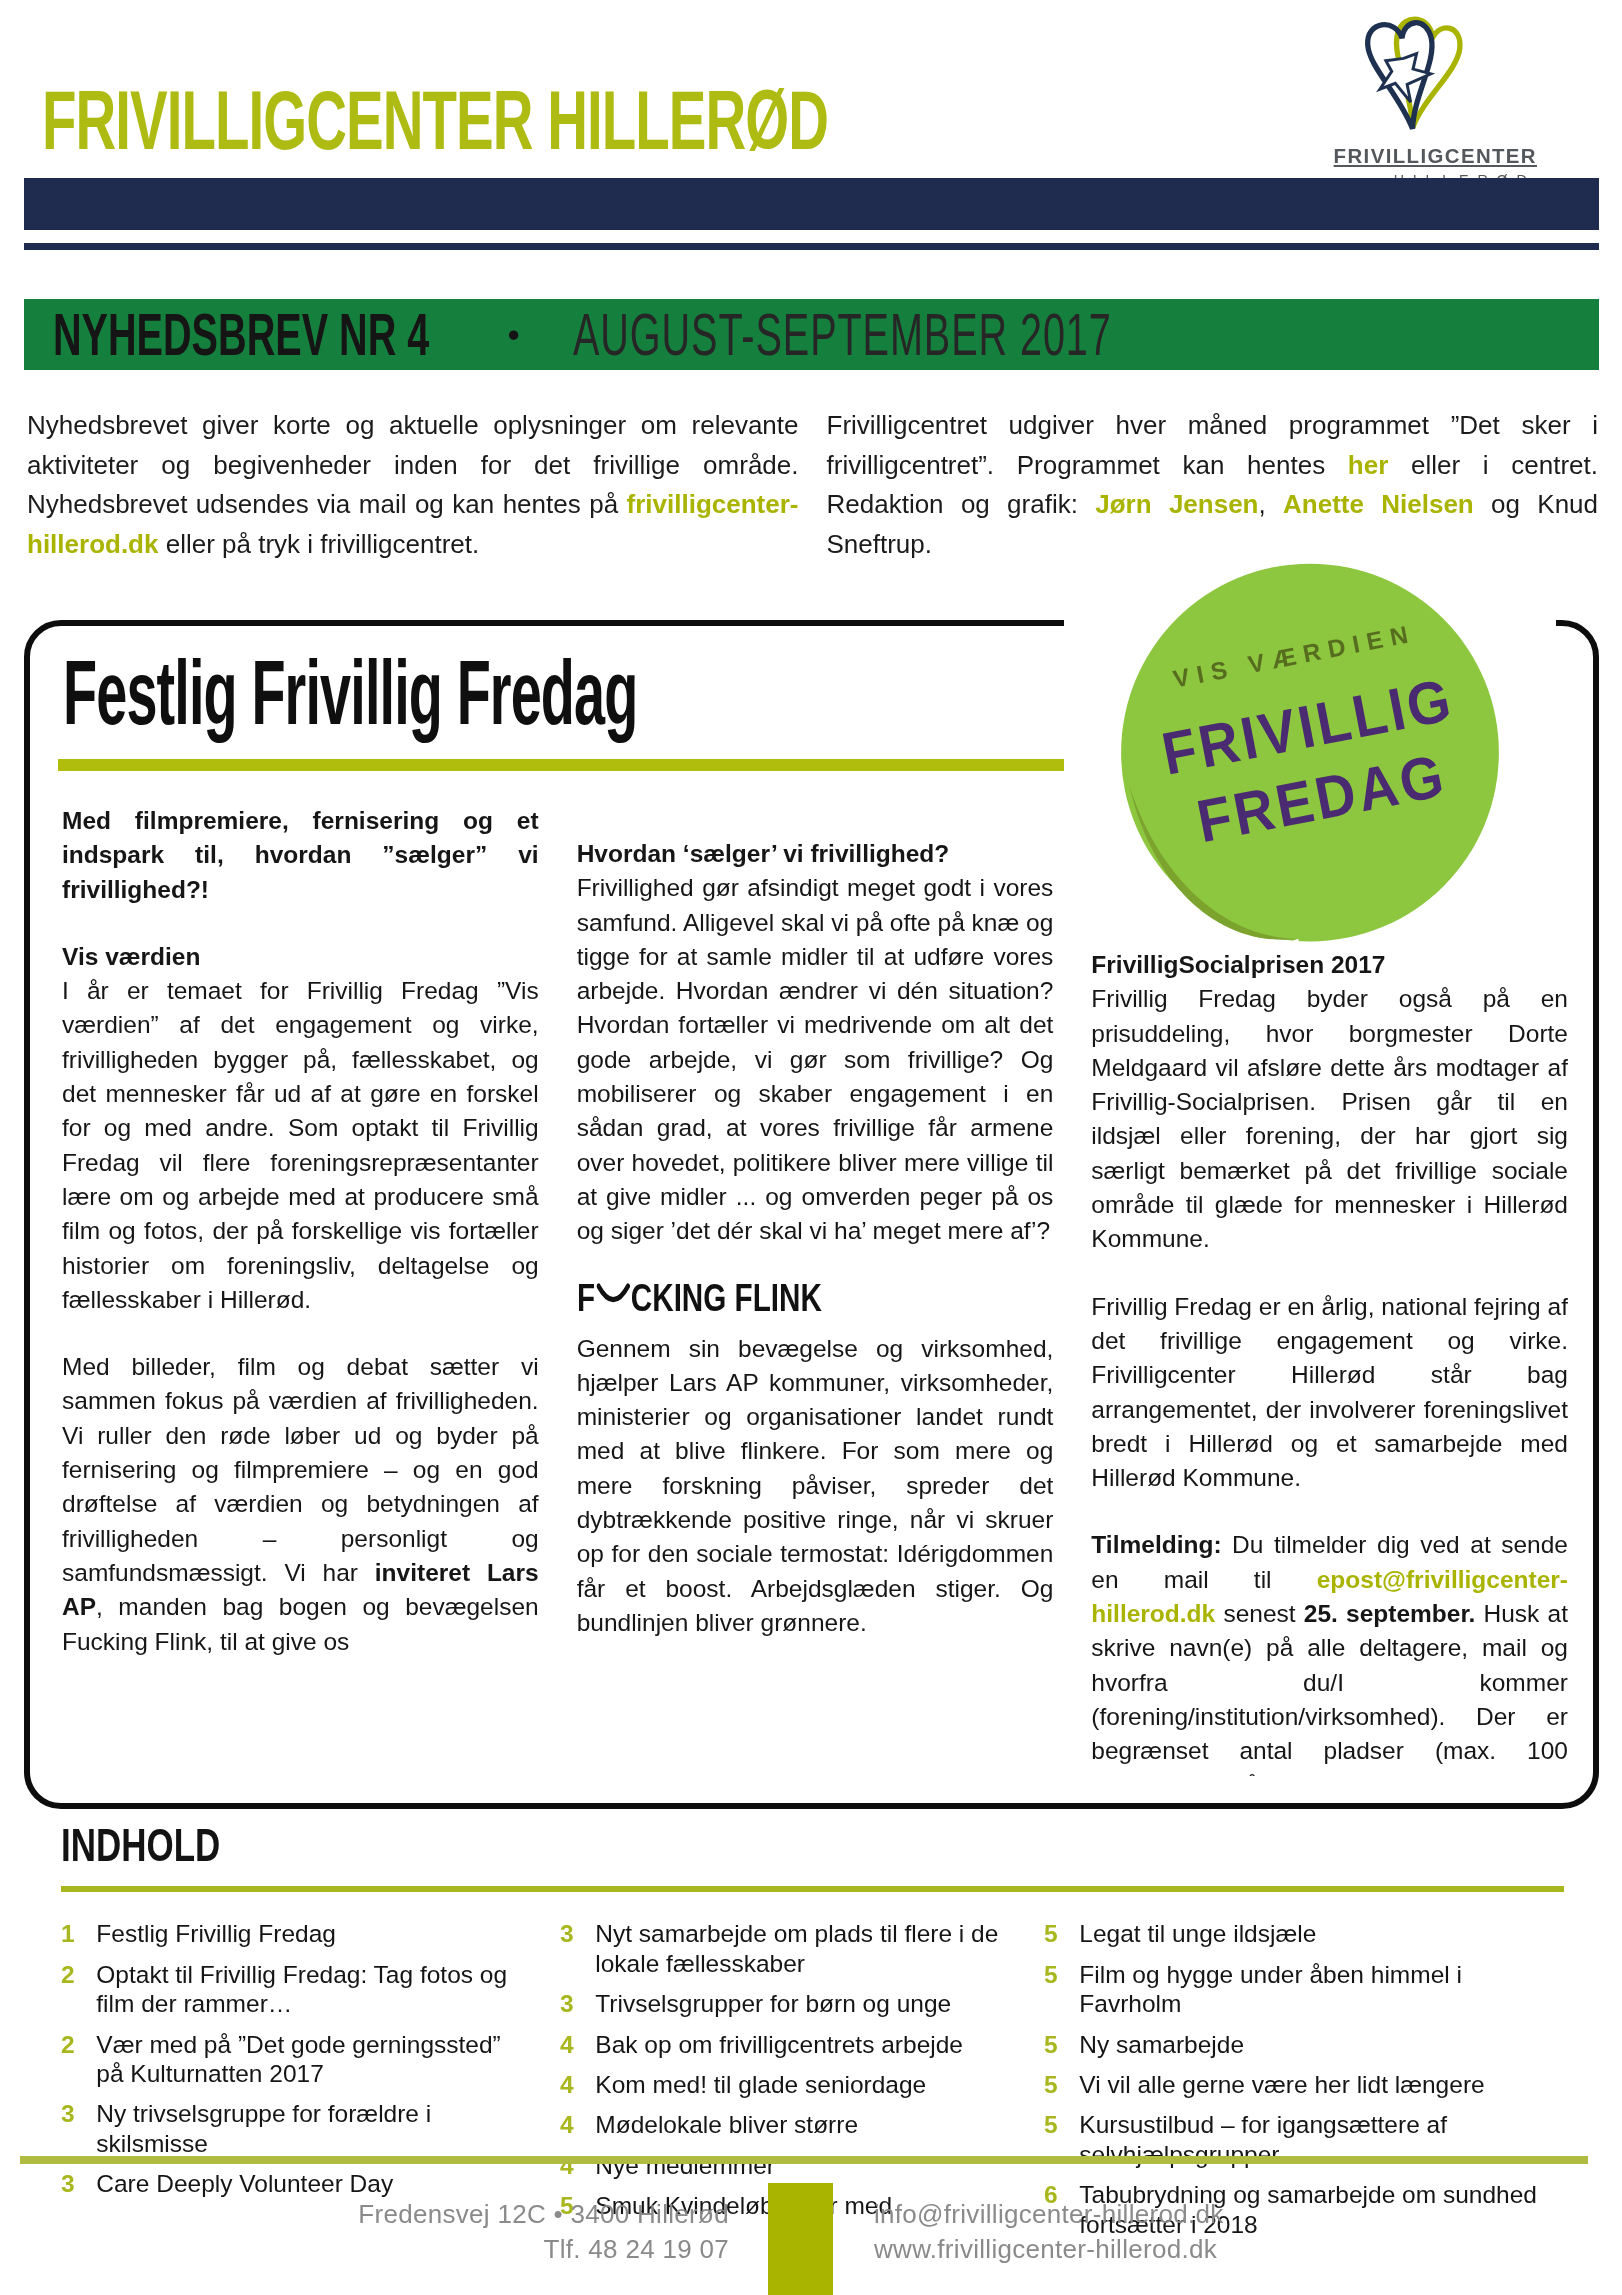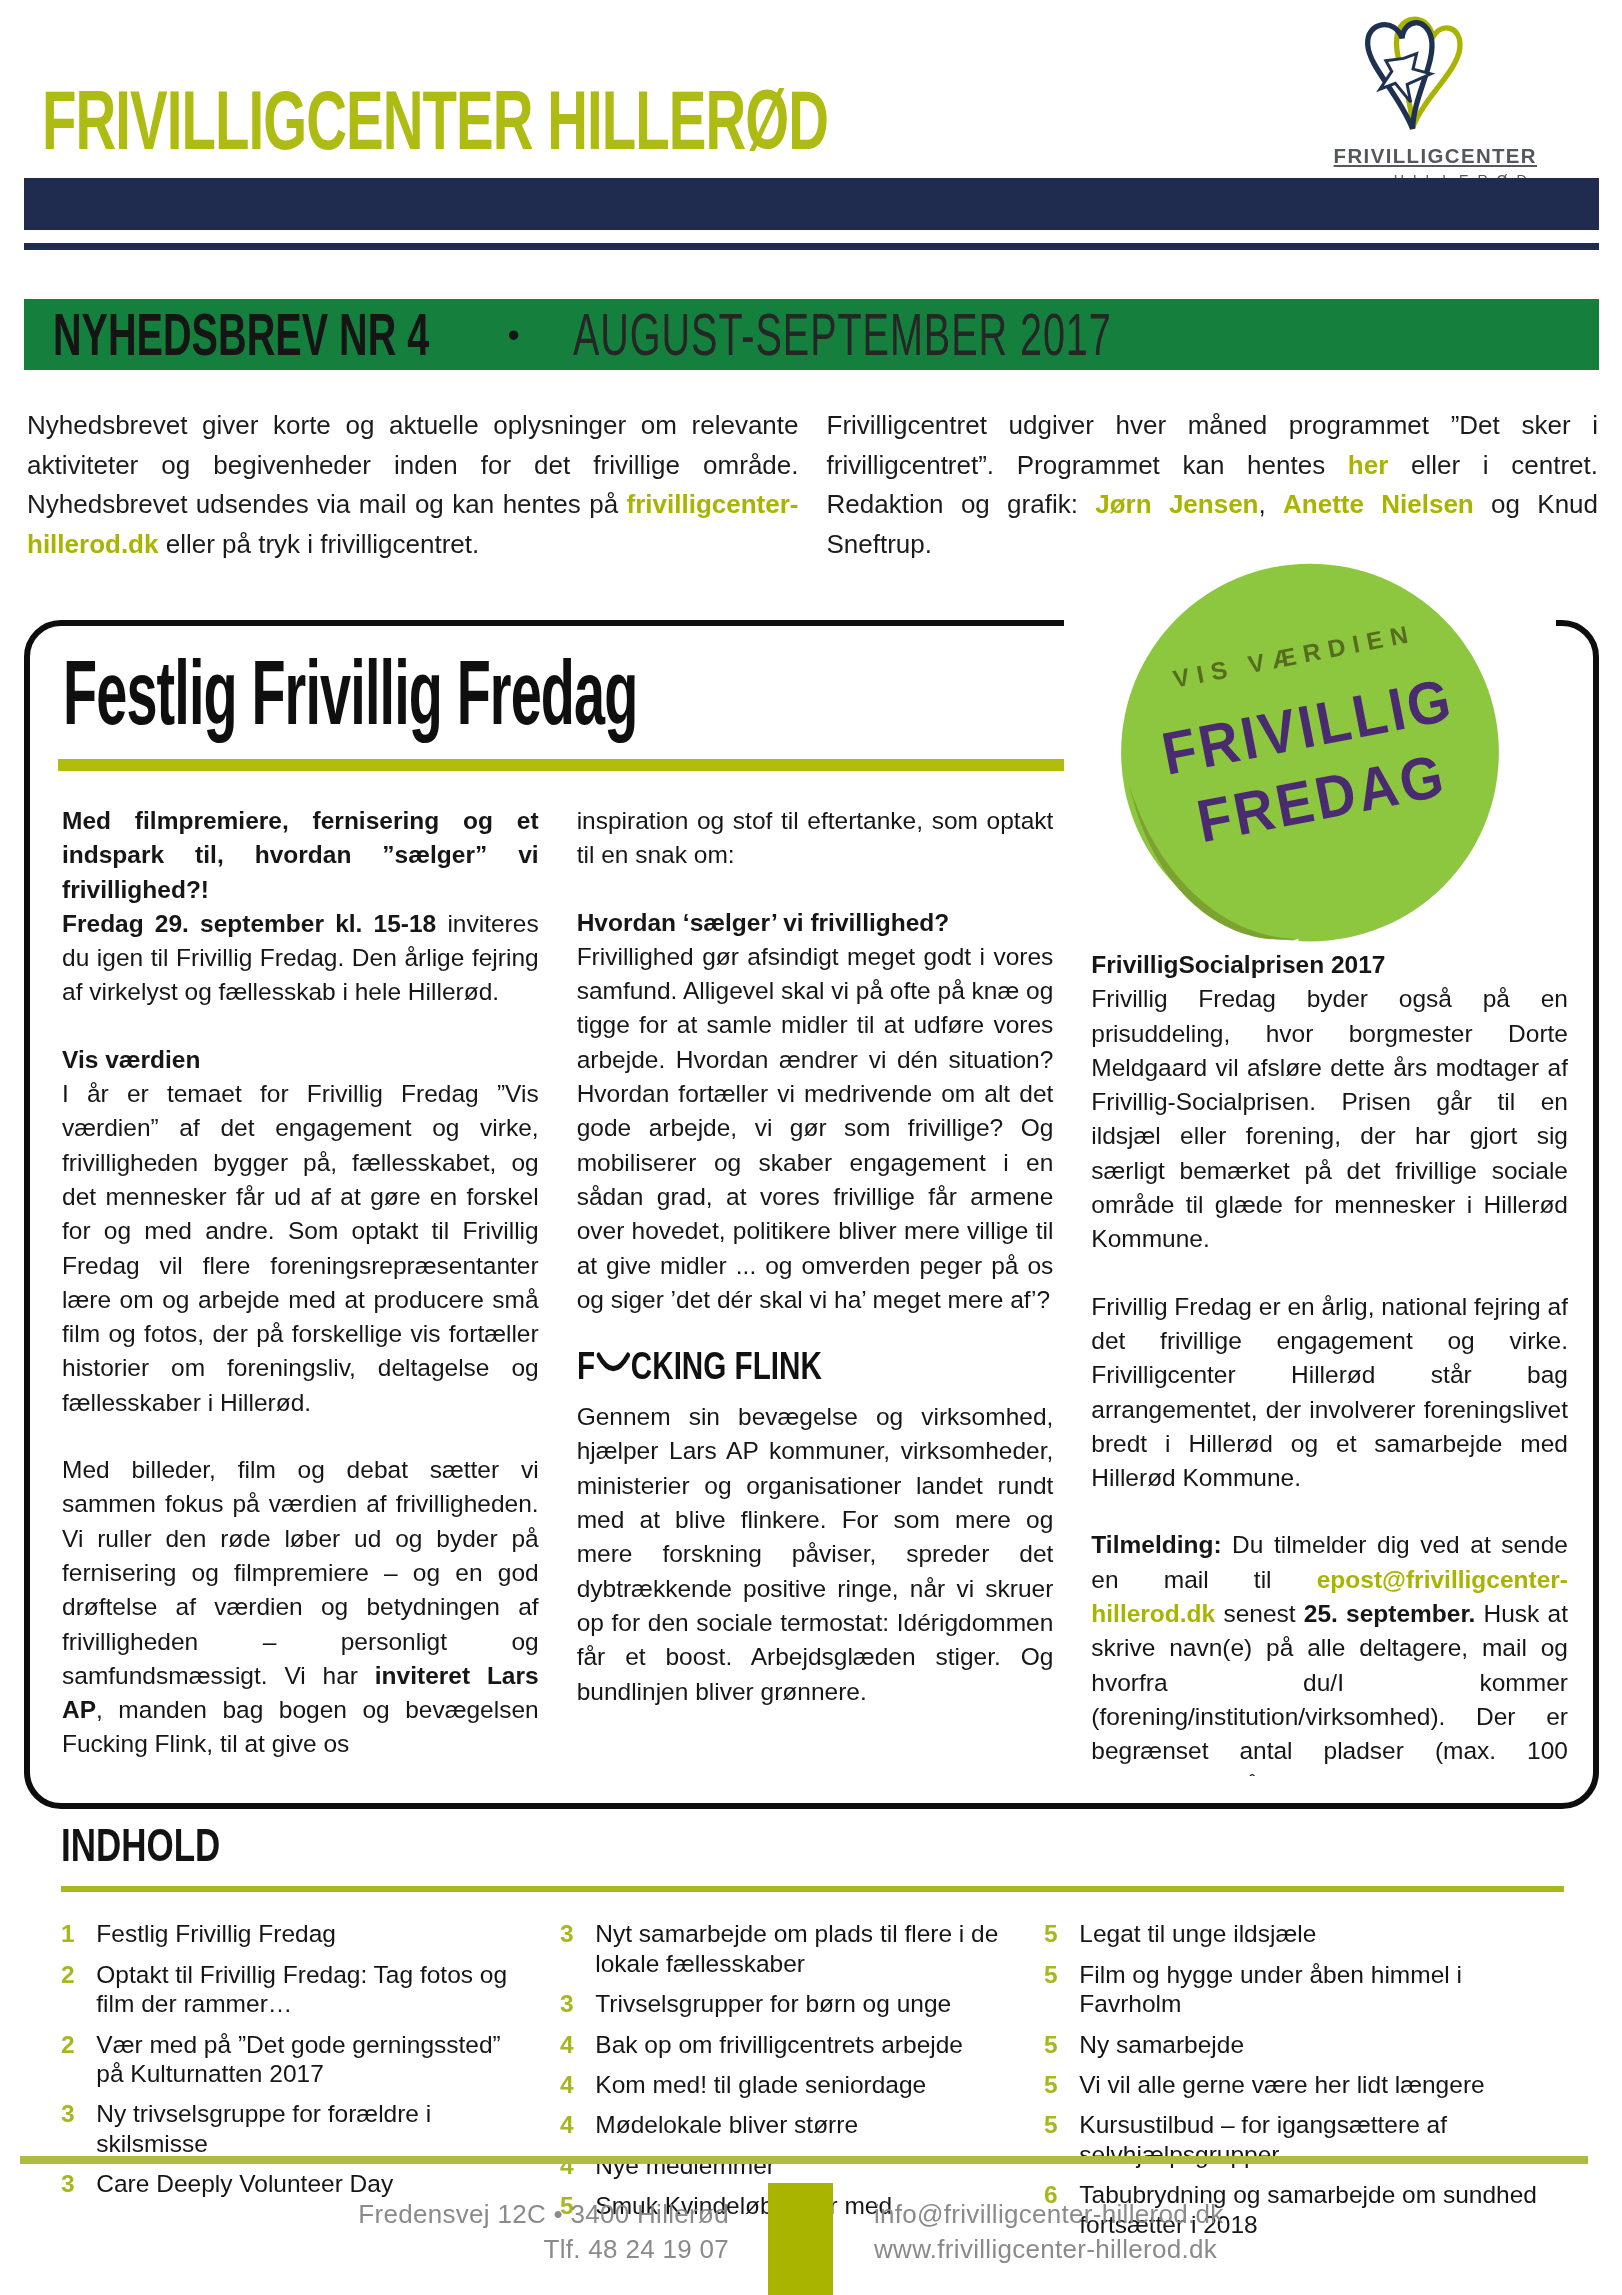--- a/index.html
+++ b/index.html
@@ -125,28 +125,26 @@
 </div>
 
 <div class="article">
   <div class="article-title cond">Festlig Frivillig Fredag</div>
   <div class="article-rule"></div>
 
   <div class="article-cols">
 
     <div>
       <p class="b">Med filmpremiere, fernisering og et indspark til, hvordan ”sælger” vi frivillighed?!</p>
-      <p><span class="b">Fredag 29. september kl. 15-18</span><span> inviteres du igen til Frivillig Fredag. Den årlige fejring af virkelyst og fællesskab i hele Hillerød.</span></p>
       <p class="colhead gap">Vis værdien</p>
       <p>I år er temaet for Frivillig Fredag ”Vis værdien” af det engagement og virke, frivilligheden bygger på, fællesskabet, og det mennesker får ud af at gøre en forskel for og med andre. Som optakt til Frivillig Fredag vil flere foreningsrepræsentanter lære om og arbejde med at producere små film og fotos, der på forskellige vis fortæller historier om foreningsliv, deltagelse og fællesskaber i Hillerød.</p>
       <p class="gap"><span>Med billeder, film og debat sætter vi sammen fokus på værdien af frivilligheden. Vi ruller den røde løber ud og byder på fernisering og filmpremiere – og en god drøftelse af værdien og betydningen af frivilligheden – personligt og samfundsmæssigt. Vi har </span><span class="b">inviteret Lars AP</span><span>, manden bag bogen og bevægelsen Fucking Flink, til at give os</span></p>
     </div>
 
     <div>
-      <p>inspiration og stof til eftertanke, som optakt til en snak om:</p>
       <p class="colhead gap">Hvordan ‘sælger’ vi frivillighed?</p>
       <p>Frivillighed gør afsindigt meget godt i vores samfund. Alligevel skal vi på ofte på knæ og tigge for at samle midler til at udføre vores arbejde. Hvordan ændrer vi dén situation? Hvordan fortæller vi medrivende om alt det gode arbejde, vi gør som frivillige? Og mobiliserer og skaber engagement i en sådan grad, at vores frivillige får armene over hovedet, politikere bliver mere villige til at give midler ... og omverden peger på os og siger ’det dér skal vi ha’ meget mere af’?</p>
       <div class="ff-logo">
         <span class="ff-text"><span>F</span><svg class="ff-smile" width="43" height="28.5" viewBox="0 0 64 42">
               <path d="M4,6 Q32,46 60,6" fill="none" stroke="#111" stroke-width="8" stroke-linecap="round"></path>
             </svg><span>CKING FLINK</span></span>
       </div>
       <p>Gennem sin bevægelse og virksomhed, hjælper Lars AP kommuner, virksomheder, ministerier og organisationer landet rundt med at blive flinkere. For som mere og mere forskning påviser, spreder det dybtrækkende positive ringe, når vi skruer op for den sociale termostat: Idérigdommen får et boost. Arbejdsglæden stiger. Og bundlinjen bliver grønnere.</p>
     </div>
 

